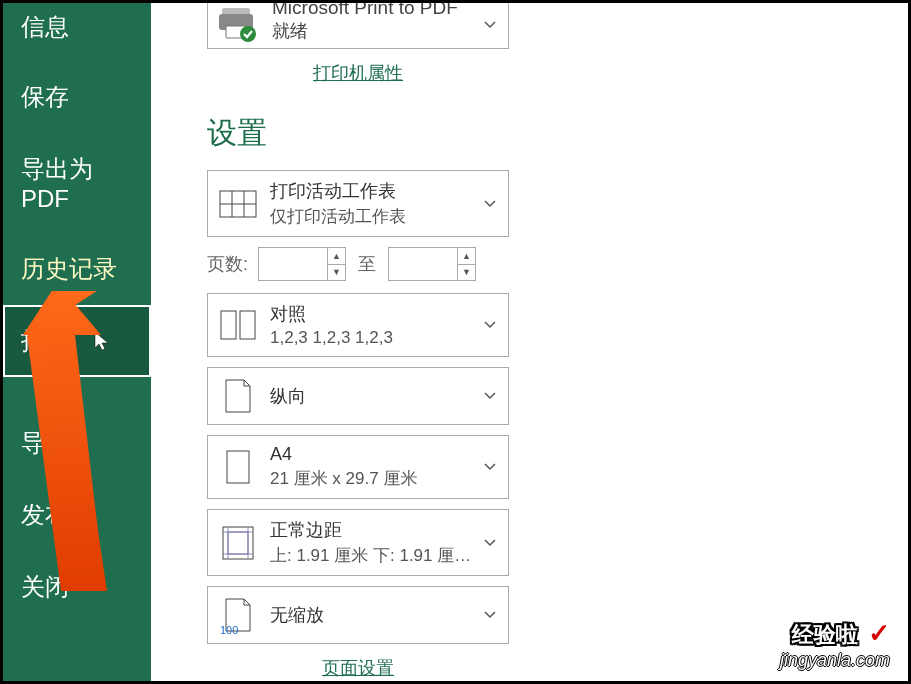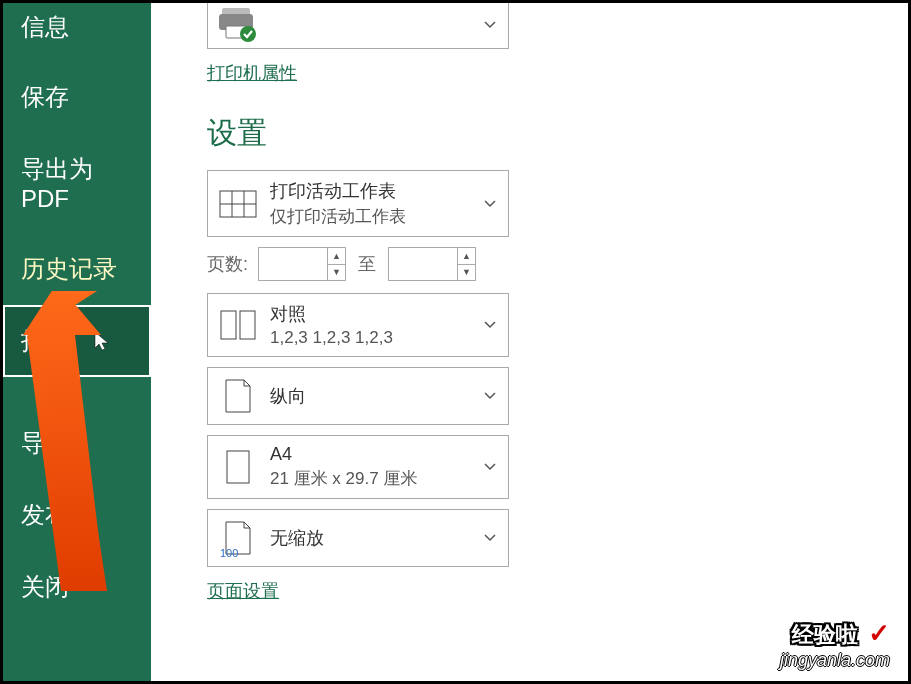--- a/index.html
+++ b/index.html
@@ -10,21 +10,21 @@
 .sidebar-item.dim { color: #fef9c3; }
 .sidebar-item.active { background: #175a40; border: 2px solid #fff; padding: 18px 16px; position: relative; }
 .cursor-icon { position: absolute; right: 38px; top: 50%; transform: translateY(-50%); }
 .main { position: absolute; left: 148px; top: 0; right: 0; bottom: 0; background: #fff; padding: 0 56px; }
 .printer-box { display: flex; align-items: center; border: 1px solid #aaa; padding: 4px 10px; width: 302px; position: relative; margin-top: -2px; }
 .printer-box .caret, .optbox .caret { position: absolute; right: 12px; top: 50%; transform: translateY(-50%); }
 .printer-icon { margin-right: 14px; position: relative; }
 .printer-title { font-size: 19px; color: #444; margin-top: -10px; overflow: hidden; white-space: nowrap; width: 210px; }
 .printer-status { font-size: 18px; color: #444; }
 .link { color: #1f6e4f; text-decoration: underline; font-size: 18px; cursor: pointer; }
-.link-right { text-align: left; width: 302px; margin-top: 12px; text-decoration: underline; }
+.link-right { text-align: center; width: 302px; margin-top: 12px; text-decoration: underline; }
 .section-title { color: #1c6b49; font-size: 30px; margin-top: 28px; margin-bottom: 16px; }
 .optbox { display: flex; align-items: center; border: 1px solid #aaa; padding: 8px 10px; width: 302px; position: relative; margin-bottom: 10px; cursor: pointer; }
 .optbox .ico { width: 40px; height: 40px; display: flex; align-items: center; justify-content: center; margin-right: 12px; flex-shrink:0; }
 .optbox .txt { display: flex; flex-direction: column; }
 .optbox .line1 { font-size: 18px; color: #333; }
 .optbox .line2 { font-size: 17px; color: #555; margin-top: 2px; white-space: nowrap; overflow: hidden; text-overflow: clip; max-width: 210px; }
 .pagerow { display: flex; align-items: center; width: 302px; margin-bottom: 12px; font-size: 18px; color: #666; }
 .pagerow label { margin-right: 10px; }
 .pagerow .spin { width: 88px; height: 34px; border: 1px solid #aaa; position: relative; background: #fff; }
 .pagerow .spin .ud { position: absolute; right: 0; top: 0; bottom: 0; width: 18px; border-left: 1px solid #aaa; display: flex; flex-direction: column; }
@@ -67,20 +67,24 @@
   <div class="printer-box">
     <span class="printer-icon">
       <svg width="40" height="38" viewBox="0 0 40 38">
         <rect x="4" y="2" width="28" height="8" rx="2" fill="#bbb"></rect>
         <rect x="1" y="8" width="34" height="16" rx="3" fill="#888"></rect>
         <rect x="8" y="20" width="20" height="12" rx="1" fill="#fff" stroke="#777"></rect>
         <circle cx="30" cy="28" r="8" fill="#2e8b3d"></circle>
         <path d="M26 28 L29 31 L34 25" stroke="#fff" stroke-width="2.2" fill="none"></path>
       </svg>
     </span>
+    <div class="txt">
+      <div class="printer-title">Microsoft Print to PDF</div>
+      <div class="printer-status">就绪</div>
+    </div>
     <span class="caret">
       <svg width="12" height="8">
           <path d="M1 1 L6 6 L11 1" stroke="#555" stroke-width="1.5" fill="none"></path>
         </svg>
     </span>
   </div>
 
   <div class="link-right">
     <span class="link">打印机属性</span>
   </div>
@@ -169,20 +173,41 @@
       <div class="line1">A4</div>
       <div class="line2">21 厘米 x 29.7 厘米</div>
     </div>
     <span class="caret">
         <svg width="12" height="8">
           <path d="M1 1 L6 6 L11 1" stroke="#555" stroke-width="1.5" fill="none"></path>
         </svg>
       </span>
   </div>
 
+  <div class="optbox">
+    <span class="ico">
+      <svg width="34" height="36" viewBox="0 0 34 36">
+          <rect x="2" y="2" width="30" height="32" fill="none" stroke="#444"></rect>
+          <rect x="7" y="7" width="20" height="22" fill="none" stroke="#77a"></rect>
+          <line x1="2" y1="7" x2="32" y2="7" stroke="#77a" stroke-width="0.8"></line>
+          <line x1="2" y1="29" x2="32" y2="29" stroke="#77a" stroke-width="0.8"></line>
+          <line x1="7" y1="2" x2="7" y2="34" stroke="#77a" stroke-width="0.8"></line>
+          <line x1="27" y1="2" x2="27" y2="34" stroke="#77a" stroke-width="0.8"></line>
+        </svg>
+    </span>
+    <div class="txt">
+      <div class="line1">正常边距</div>
+      <div class="line2">上: 1.91 厘米 下: 1.91 厘…</div>
+    </div>
+    <span class="caret">
+        <svg width="12" height="8">
+          <path d="M1 1 L6 6 L11 1" stroke="#555" stroke-width="1.5" fill="none"></path>
+        </svg>
+      </span>
+  </div>
 
   <div class="optbox">
     <span class="ico" style="position:relative;">
       <svg width="28" height="36" viewBox="0 0 28 36">
           <path d="M2 2 L20 2 L26 8 L26 34 L2 34 Z" fill="none" stroke="#444"></path>
           <path d="M20 2 L20 8 L26 8" fill="none" stroke="#444"></path>
         </svg>
       <span style="position:absolute; bottom:-1px; left:2px; font-size:11px; color:#2a6fc9; font-weight:normal;">100</span>
     </span>
     <div class="txt">

